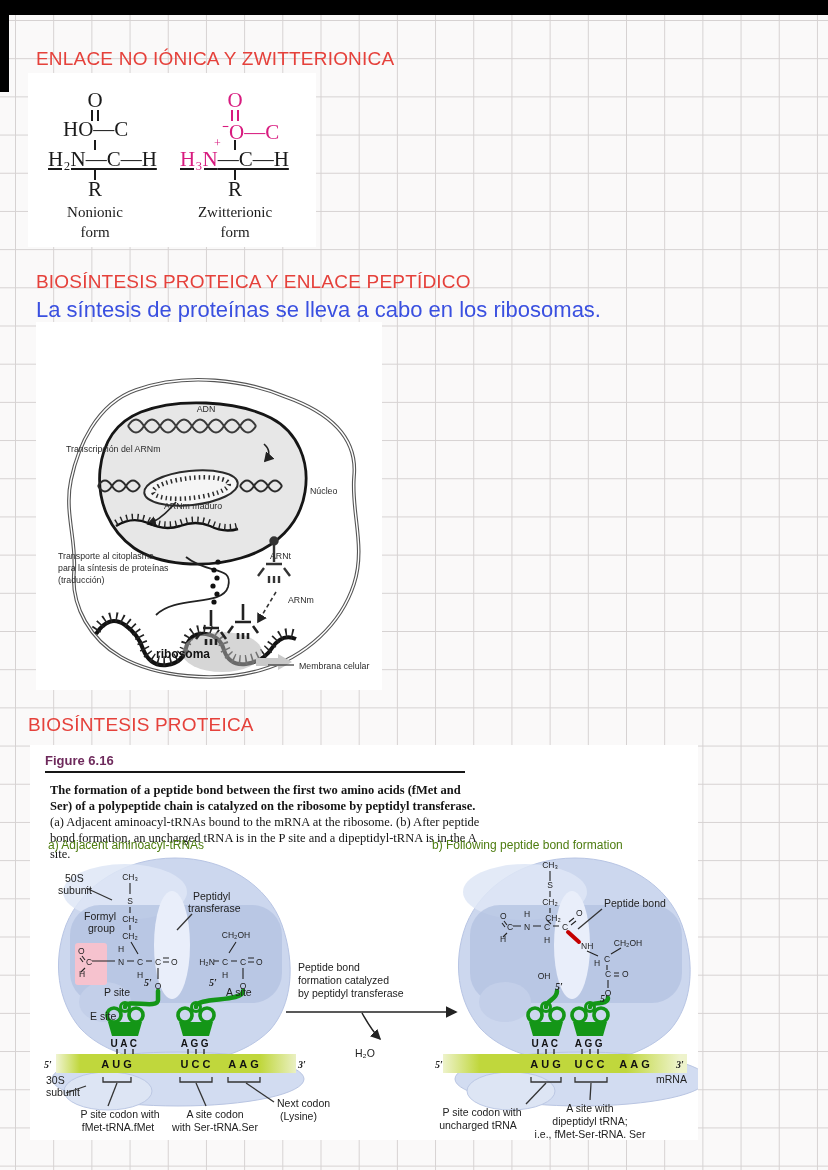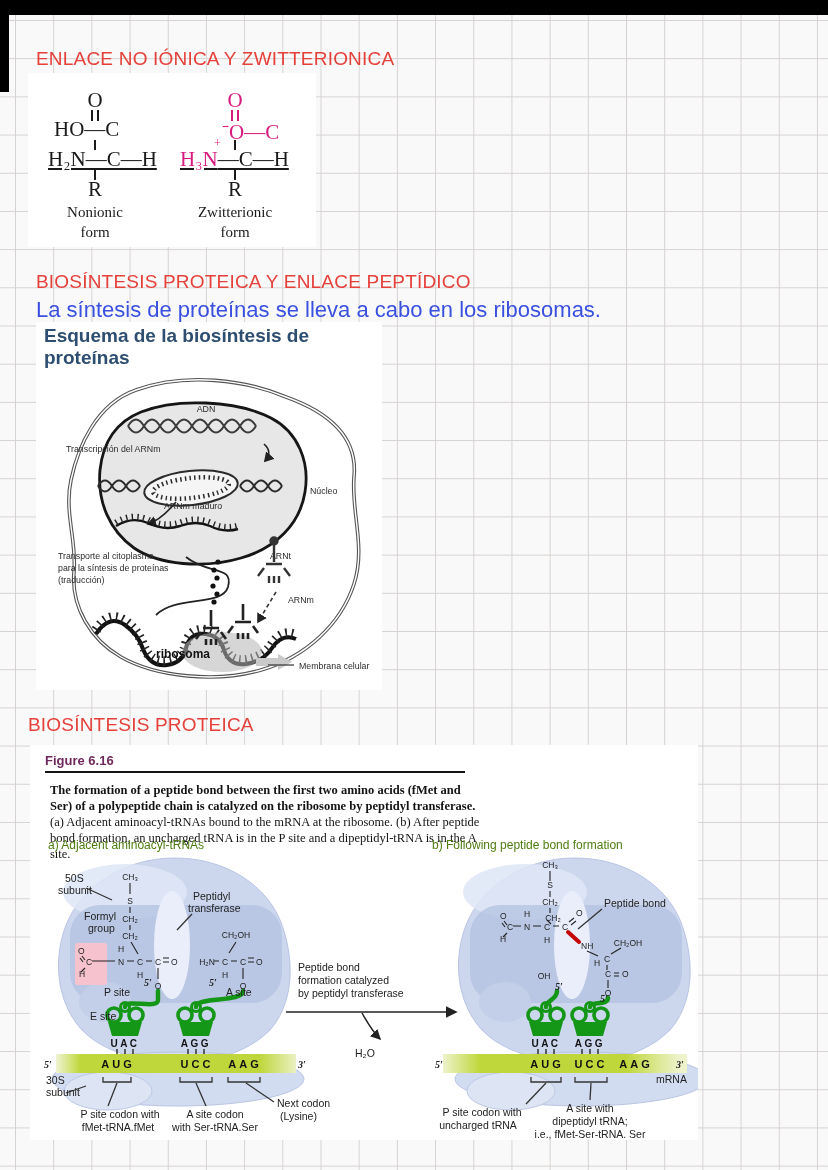--- a/index.html
+++ b/index.html
@@ -41,21 +41,21 @@
 <div class="abs" style="left:0;top:0;width:828px;height:15px;background:#000;"></div>
 <div class="abs" style="left:0;top:0;width:9px;height:92px;background:#000;"></div>
 
 <div class="h-red" style="left:36px;top:48px;">ENLACE NO IÓNICA Y ZWITTERIONICA</div>
 
 <div class="whitebox" style="left:28px;top:73px;width:288px;height:174px;">
 
   <span class="chemtxt" style="left:55px;top:15px;width:24px;text-align:center;">O</span>
   <div class="bond" style="left:63px;top:37px;width:1.5px;height:11px;"></div>
   <div class="bond" style="left:69px;top:37px;width:1.5px;height:11px;"></div>
-  <span class="chemtxt" style="left:26px;top:44px;">HO—C</span>
+  <span class="chemtxt" style="left:35px;top:44px;">HO—C</span>
   <div class="bond" style="left:66px;top:67px;width:1.5px;height:10px;"></div>
   <span class="chemtxt" style="left:20px;top:74px;text-decoration:underline;">H₂N—C—H</span>
   <div class="bond" style="left:66px;top:97px;width:1.5px;height:10px;"></div>
   <span class="chemtxt" style="left:55px;top:104px;width:24px;text-align:center;">R</span>
   <span class="chemlabel" style="left:17px;top:131px;width:100px;">Nonionic</span>
   <span class="chemlabel" style="left:17px;top:151px;width:100px;">form</span>
 
   <span class="chemtxt mag" style="left:195px;top:15px;width:24px;text-align:center;">O</span>
   <div class="bond mag" style="left:203px;top:37px;width:1.5px;height:11px;"></div>
   <div class="bond mag" style="left:209px;top:37px;width:1.5px;height:11px;"></div>
@@ -66,21 +66,20 @@
   <div class="bond" style="left:206px;top:97px;width:1.5px;height:10px;"></div>
   <span class="chemtxt" style="left:195px;top:104px;width:24px;text-align:center;">R</span>
   <span class="chemlabel" style="left:147px;top:131px;width:120px;">Zwitterionic</span>
   <span class="chemlabel" style="left:147px;top:151px;width:120px;">form</span>
 </div>
 
 <div class="h-red" style="left:36px;top:271px;">BIOSÍNTESIS PROTEICA Y ENLACE PEPTÍDICO</div>
 <div class="h-blue" style="left:36px;top:297px;">La síntesis de proteínas se lleva a cabo en los ribosomas.</div>
 
 <div class="whitebox" style="left:36px;top:322px;width:346px;height:368px;">
-  <div class="h-navy" style="left:8px;top:3px;">Esquema de la biosíntesis de proteínas</div>
   <svg width="346" height="336" viewBox="0 0 346 336" style="position:absolute;left:0;top:30px;">
     <defs>
       <marker id="ah" markerWidth="7" markerHeight="7" refX="5" refY="3.5" orient="auto">
         <path d="M0,0 L6,3.5 L0,7 Z" fill="#222"></path>
       </marker>
     </defs>
 
     <g>
       <path class="cell-shape" d="M100,38 C150,20 210,28 250,45 C292,60 322,85 318,125 C315,160 330,195 318,232 C305,272 270,305 225,318 C180,331 120,325 85,305 C55,288 35,255 38,220 C41,190 28,160 35,128 C42,95 60,52 100,38 Z" stroke="#555" stroke-width="3.6" fill="#fff"></path>
       <path class="cell-shape" d="M100,38 C150,20 210,28 250,45 C292,60 322,85 318,125 C315,160 330,195 318,232 C305,272 270,305 225,318 C180,331 120,325 85,305 C55,288 35,255 38,220 C41,190 28,160 35,128 C42,95 60,52 100,38 Z" stroke="#fff" stroke-width="1.4" fill="none"></path>

